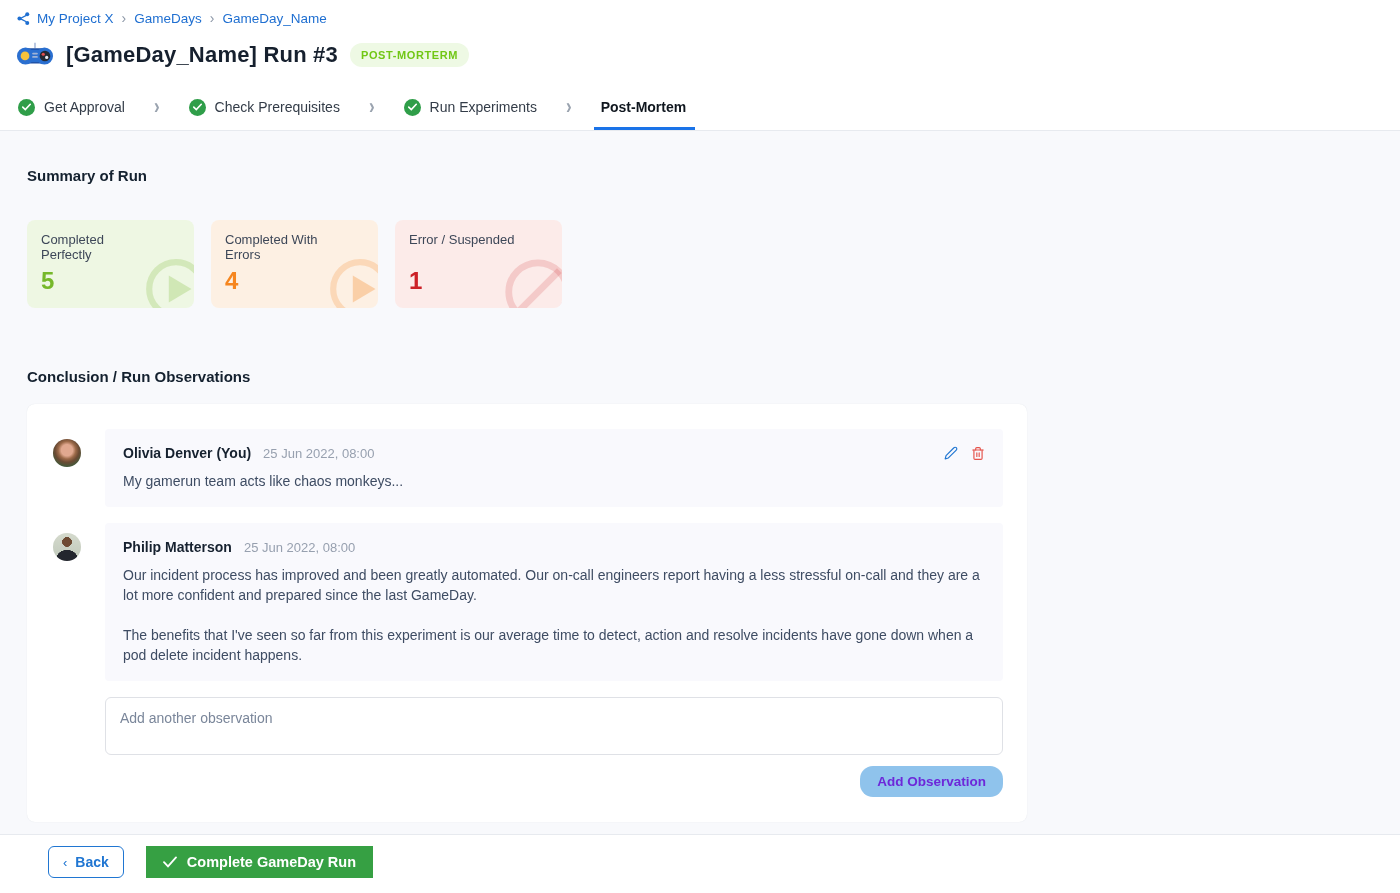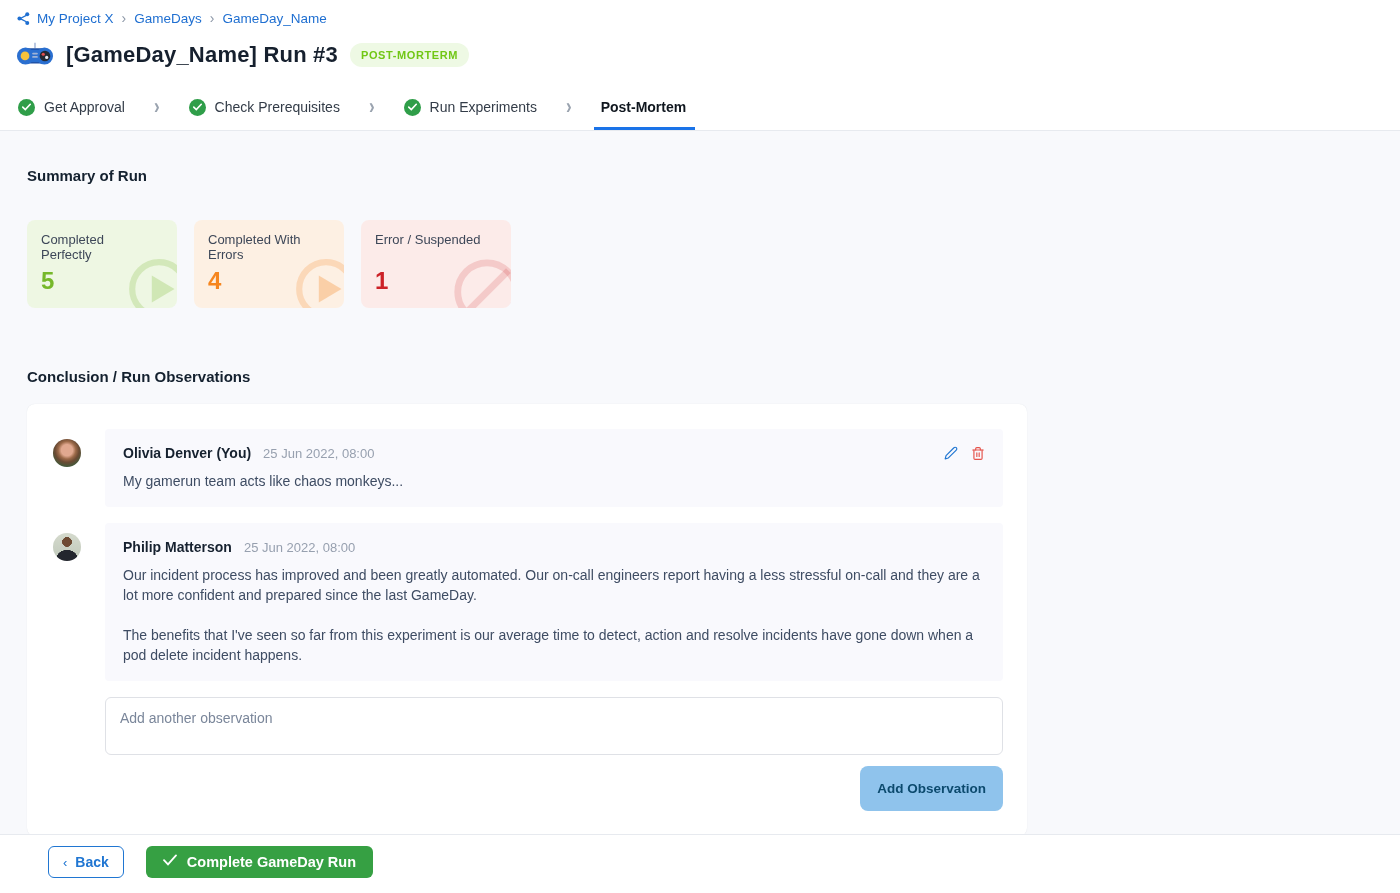--- a/index.html
+++ b/index.html
@@ -27,21 +27,21 @@
   .step-sep { color:#9aa3af; font-size:17px; padding:0 29px; font-weight:bold; transform:scaleY(1.3); }
   .step.active { font-weight:bold; color:#10171f; }
   .step.active::after { content:""; position:absolute; left:-7px; right:-9px; bottom:0;
     height:3px; background:#1a73e8; }
 
   
   .main { background:#f8f9fc; height:703px; padding:36px 0 0 27px; }
   .section-heading { font-size:15px; font-weight:bold; color:#14212f; }
 
   .cards { display:flex; gap:17px; margin-top:36px; }
-  .stat-card { width:150px; height:88px; border-radius:8px; padding:13px 14px;
+  .stat-card { width:167px; height:88px; border-radius:8px; padding:13px 14px;
     position:relative; overflow:hidden; display:flex; flex-direction:column; }
   .stat-label { font-size:13px; line-height:14.5px; color:#3d4758; max-width:110px; position:relative; z-index:1; }
   .stat-value { margin-top:auto; font-size:24px; font-weight:bold; position:relative; z-index:1; }
   .card-green  { background:#eef7e3; } .card-green  .stat-value { color:#76b82a; }
   .card-orange { background:#fdf0e3; } .card-orange .stat-value { color:#f6861f; }
   .card-red    { background:#fcebe9; } .card-red    .stat-value { color:#cc2127; }
   .card-gray   { background:#edeff5; } .card-gray   .stat-value { color:#3aa344; }
   .watermark { position:absolute; z-index:0; }
   .wm-clip { right:-15px; bottom:-18px; }
   .wm-ban  { right:-12px; bottom:-24px; }
@@ -66,33 +66,33 @@
   .bubble-actions { margin-left:auto; display:flex; gap:13px; align-items:center; }
   .icon-btn { cursor:pointer; display:flex; }
   .bubble-body { margin-top:10px; font-size:14px; color:#3e4c63; line-height:20px; }
   .bubble-body p + p { margin-top:20px; }
 
   .obs-input { display:block; width:898px; height:58px; margin-left:52px; margin-top:14px;
     border:1px solid #dfe1e6; border-radius:6px; padding:12px 14px; font-size:14px;
     font-family:"Liberation Sans", sans-serif; color:#b91c1c; resize:none; outline:none; }
   .obs-input::placeholder { color:#7a869a; }
   .btn-row { display:flex; justify-content:flex-end; margin-top:11px; }
-  .add-obs-btn { background:#8fc3ec; color:#0c4a6e; font-size:13.5px; font-weight:bold;
-    border:none; border-radius:8px; padding:15px 17px; cursor:default;
+  .add-obs-btn { background:#8fc3ec; color:#6d28d9; font-size:13.5px; font-weight:bold;
+    border:none; border-radius:13px; padding:8px 17px; cursor:default;
     font-family:"Liberation Sans", sans-serif; }
 
   
   .footer { background:#fff; border-top:1px solid #e7eaef; height:55px;
     display:flex; align-items:center; gap:22px; padding-left:48px; }
   .back-btn { display:flex; align-items:center; gap:8px; background:#fff;
     border:1px solid #2076d2; color:#2076d2; font-size:14px; font-weight:bold;
     border-radius:6px; padding:7px 14px; cursor:pointer; font-family:"Liberation Sans", sans-serif; }
   .back-chevron { font-size:13px; font-weight:normal; color:#2076d2; }
-  .complete-btn { display:flex; gap:10px; background:#36a043;
-    border:none; color:#fff; font-size:14.5px; font-weight:bold; border-radius:6px;
+  .complete-btn { display:flex; align-items:center; gap:10px; background:#36a043;
+    border:none; color:#fff; font-size:14.5px; font-weight:bold; border-radius:0;
     padding:8px 17px; cursor:pointer; font-family:"Liberation Sans", sans-serif; }
 </style>
 </head>
 <body>
 
 <div class="header">
   <div class="breadcrumb">
     <span style="display:flex;">
       <svg width="15" height="15" viewBox="0 0 24 24" fill="#1f6fd1">
         <circle cx="18" cy="5" r="3.2"></circle>

